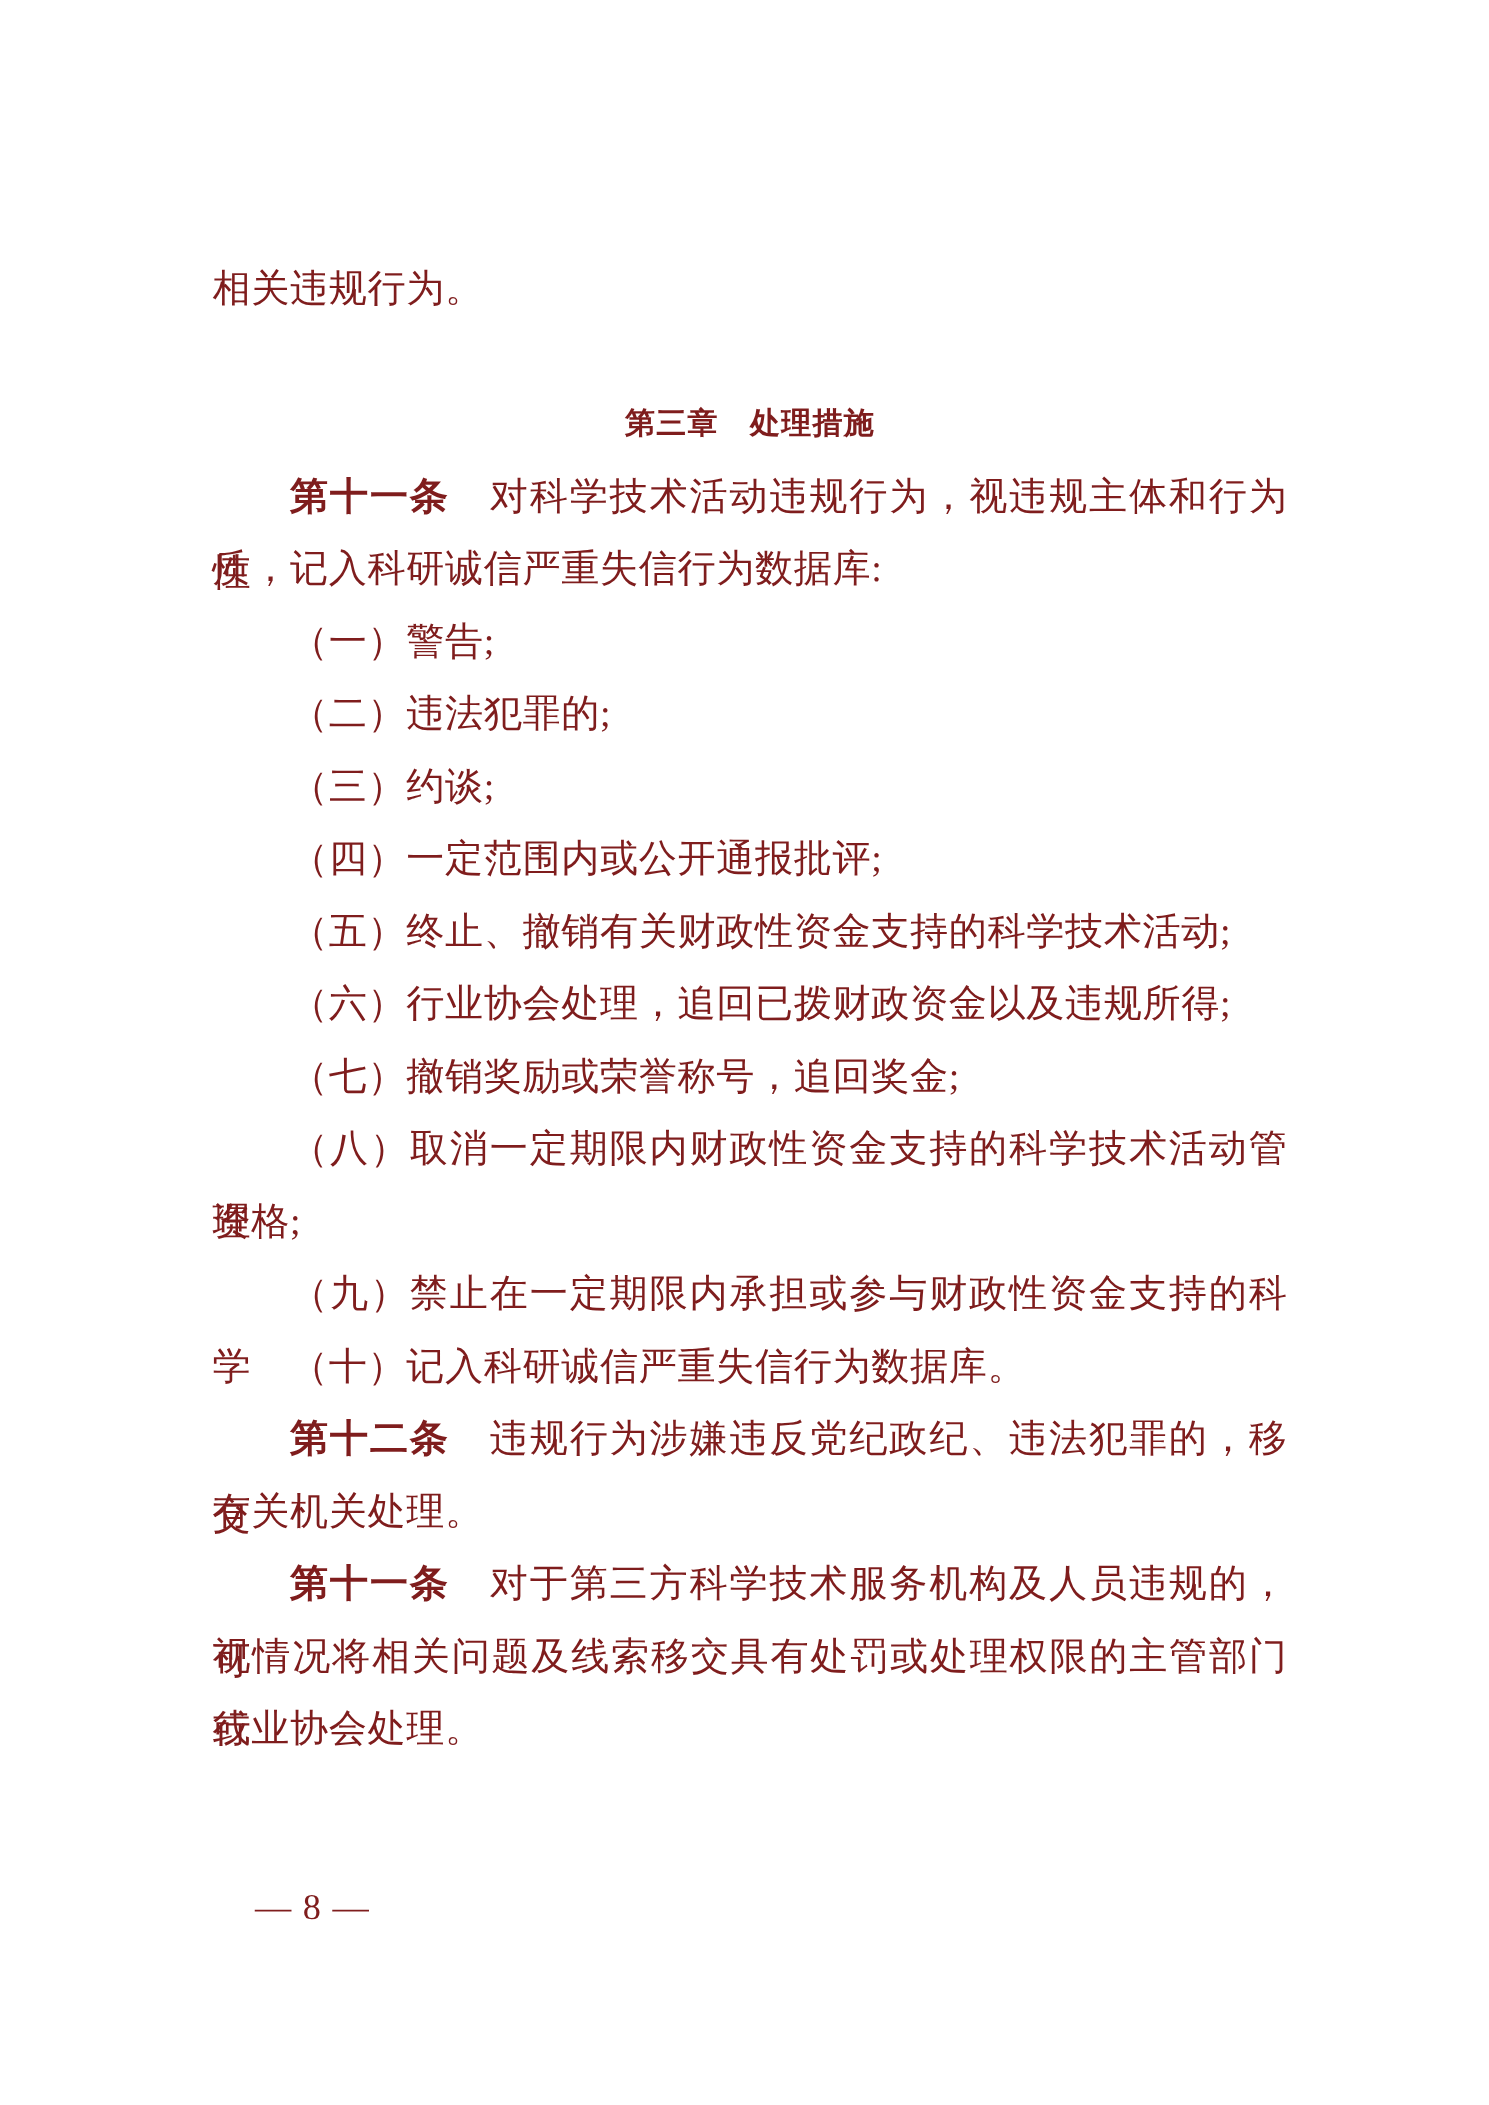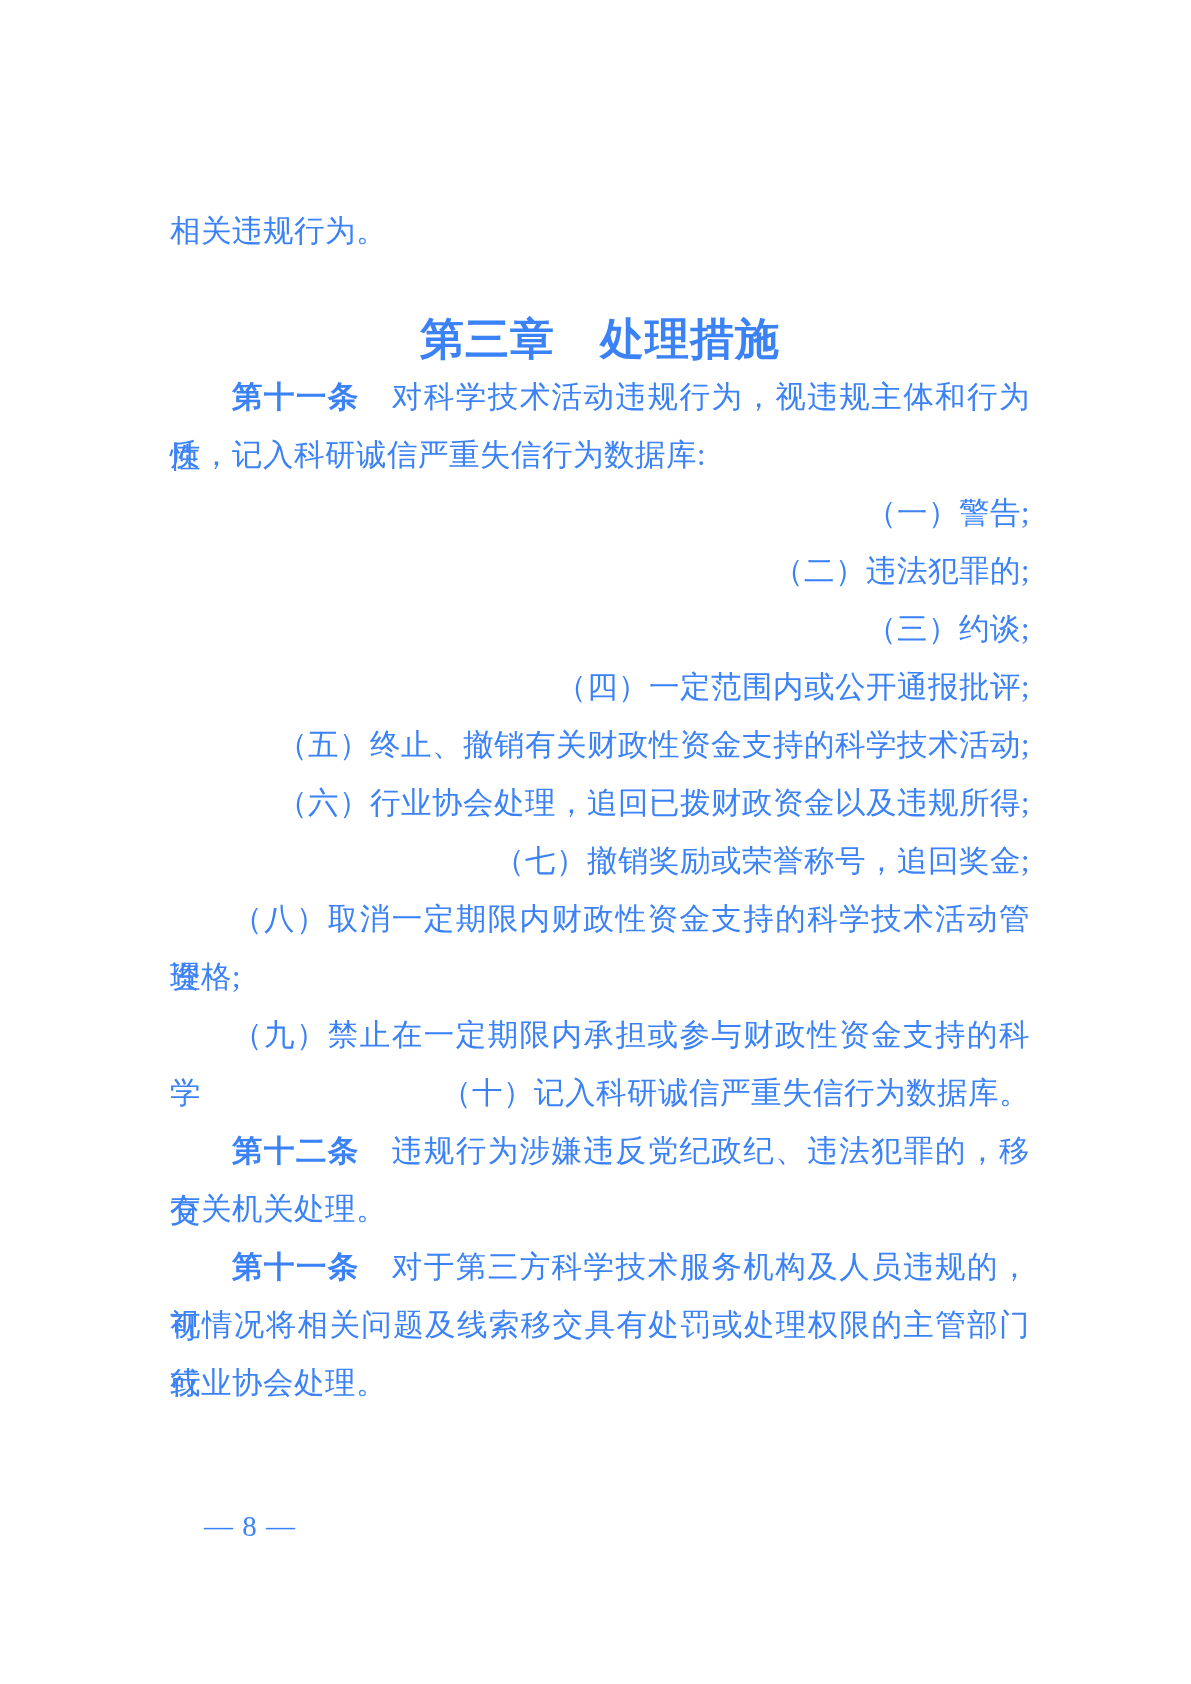--- a/index.html
+++ b/index.html
@@ -1,48 +1,48 @@
 <!DOCTYPE html>
 <html><head>
 <meta charset="utf-8">
 <style>
   html, body { margin: 0; padding: 0; background: #ffffff; }
   .page {
     position: relative;
     width: 1191px;
     height: 1684px;
     background: #ffffff;
-    color: #3b82f6;
+    color: #7f1d1d;
     font-family: "Liberation Serif", "DejaVu Serif", serif;
     overflow: hidden;
   }
   .content {
     position: absolute;
     left: 170px;
     top: 202px;
     width: 860px;
   }
   .ln {
     height: 58px;
     line-height: 58px;
     font-size: 30.5px;
     letter-spacing: 0.5px;
   }
-  .ind { text-indent: 62px; text-align: right; }
+  .ind { text-indent: 62px; }
   .jst { text-align: justify; text-align-last: justify; }
   .num, .b {
     font-weight: 700;
     font-family: Liberation Mono, monospace;
   }
   .chapter {
     margin-top: 50px;
     height: 58px;
     line-height: 58px;
     text-align: center;
-    font-size: 44px;
+    font-size: 24px;
     font-weight: 700;
     font-family: "Liberation Sans", "DejaVu Sans", sans-serif;
     letter-spacing: 1px;
   }
   .pagenum {
     position: absolute;
     left: 204px;
     top: 1506px;
     height: 40px;
     line-height: 40px;

